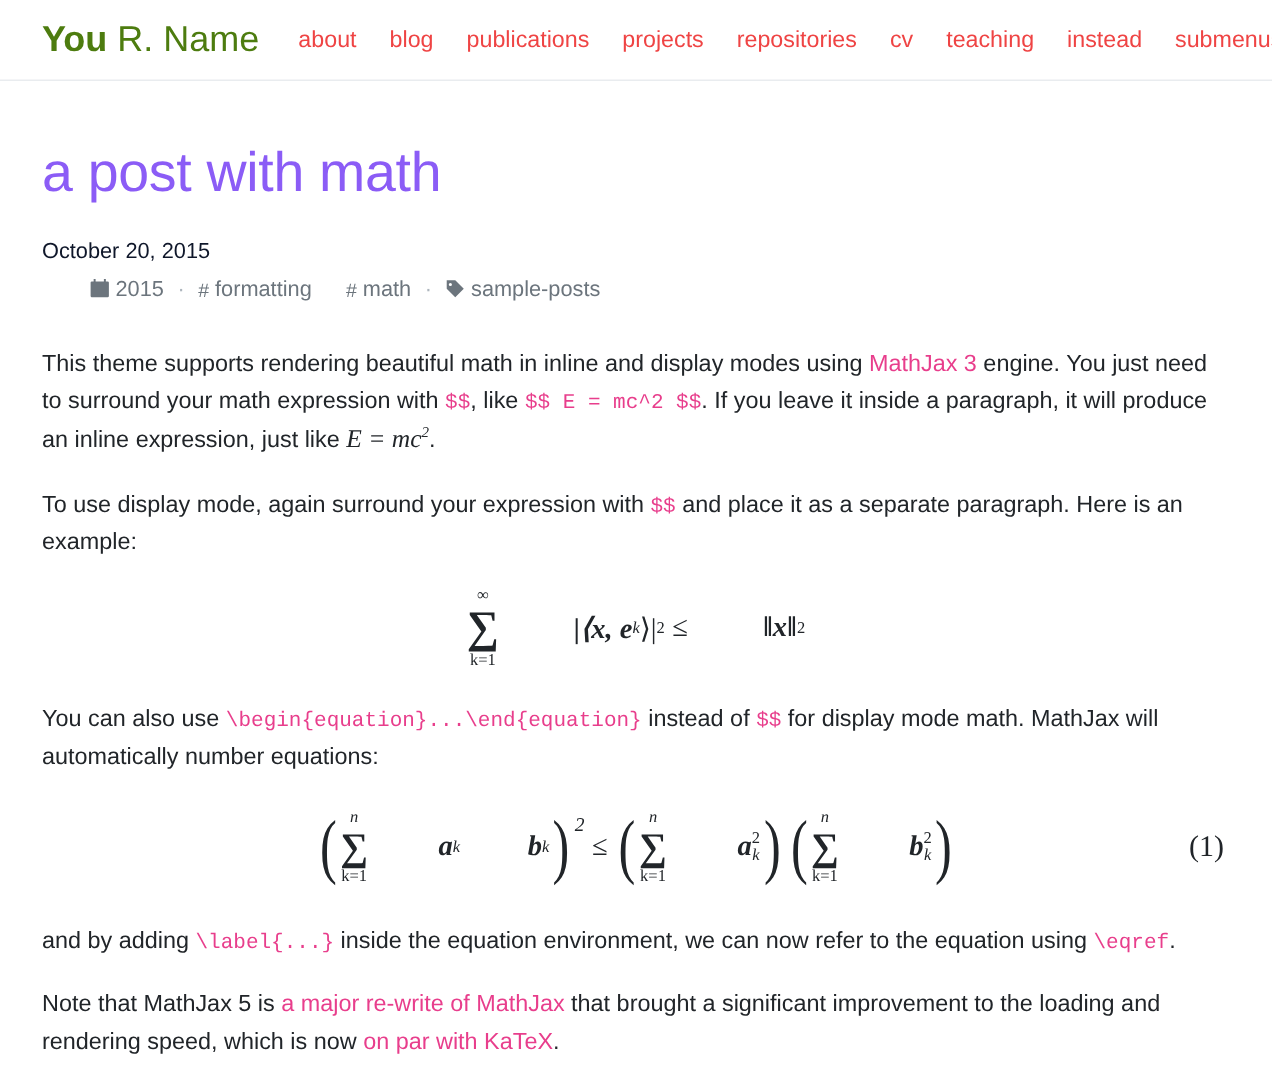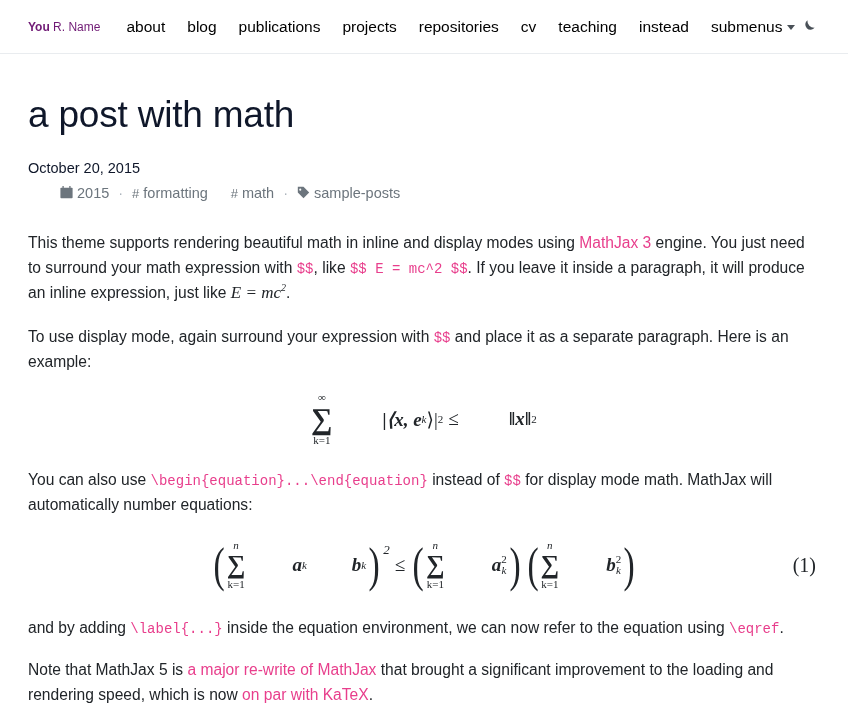--- a/index.html
+++ b/index.html
@@ -19,40 +19,40 @@
   
   .navbar {
     height: 54px;
     display: flex;
     align-items: center;
     padding: 0 28px;
     border-bottom: 1px solid #e9ecef;
     box-sizing: border-box;
   }
   .brand {
-    font-size: 12px;
-    color: #701a75;
+    font-size: 24px;
+    color: #4d7c0f;
     margin-right: 26px;
     white-space: nowrap;
   }
   .brand .brand-strong {
     font-weight: bold;
   }
   .brand .brand-rest {
     font-weight: normal;
   }
   .nav-links {
     display: flex;
     align-items: center;
     gap: 22px;
     flex: 1;
   }
   .nav-link {
     font-size: 15.5px;
-    color: #000000;
+    color: #ef4444;
     white-space: nowrap;
   }
   .nav-link.dropdown::after {
     content: "";
     display: inline-block;
     margin-left: 5px;
     vertical-align: middle;
     border-left: 4px solid transparent;
     border-right: 4px solid transparent;
     border-top: 5px solid #495057;
@@ -69,21 +69,21 @@
   .theme-toggle svg { display: block; }
 
   
   .content {
     padding: 40px 28px 0 28px;
     box-sizing: border-box;
   }
   .post-title {
     font-size: 37px;
     font-weight: normal;
-    color: #0f172a;
+    color: #8b5cf6;
     margin: 0 0 24px 0;
     letter-spacing: -0.2px;
   }
   .post-date {
     font-size: 14.5px;
     color: #0f172a;
     margin-bottom: 9px;
   }
   .post-meta {
     font-size: 14.5px;

